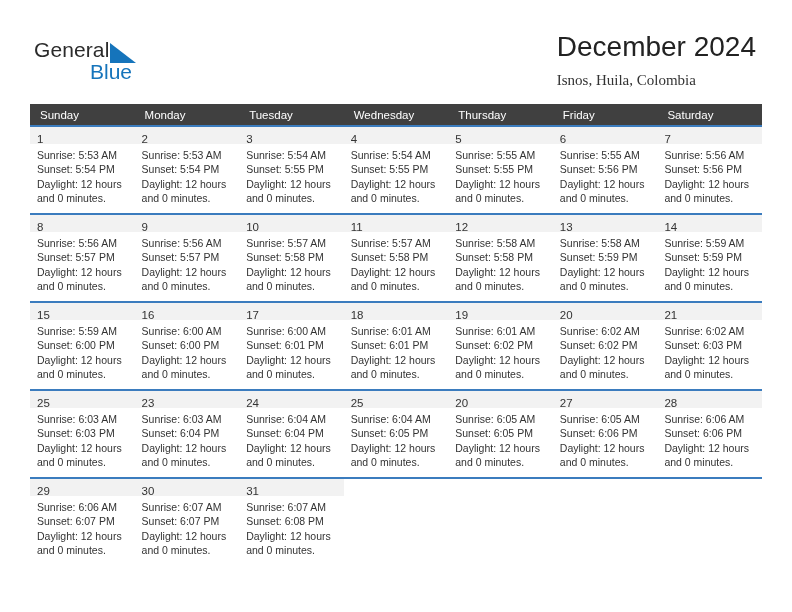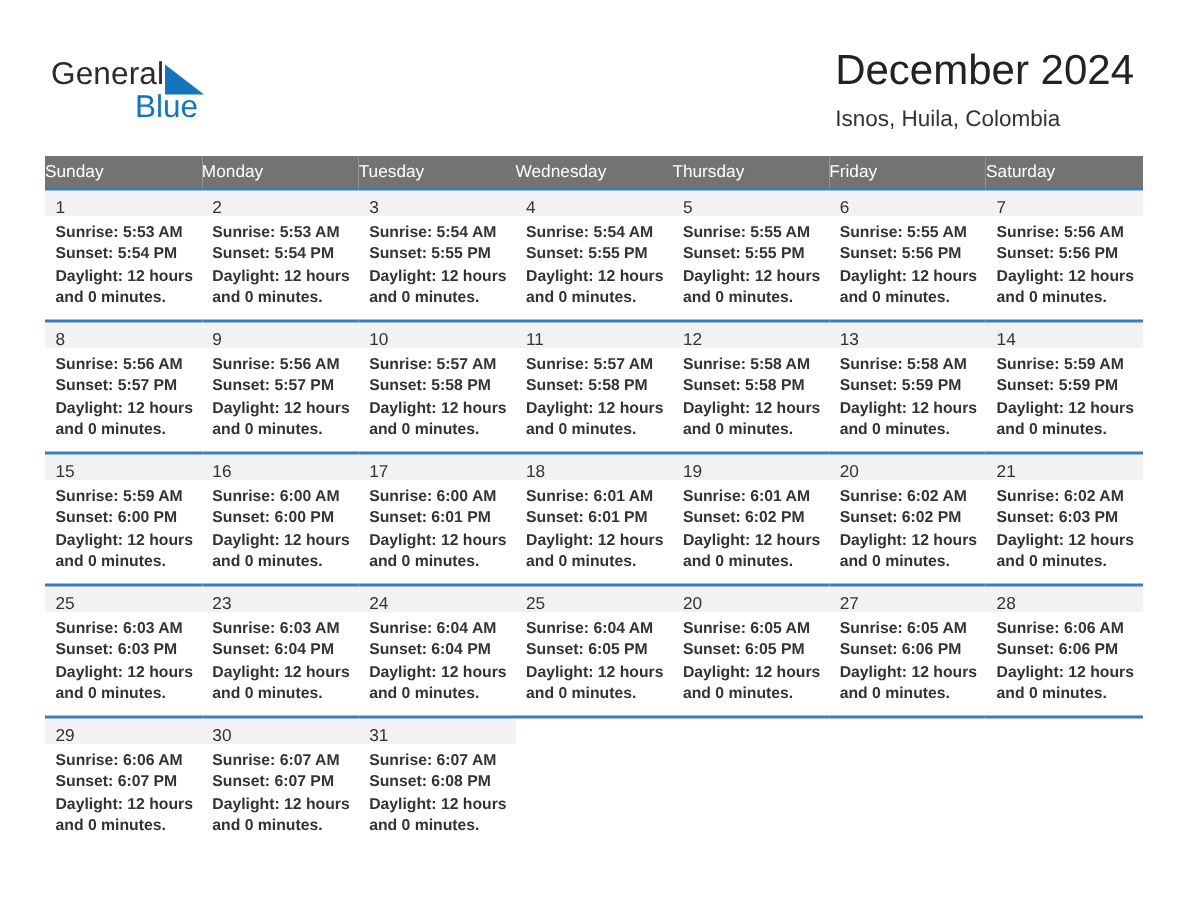--- a/index.html
+++ b/index.html
@@ -74,38 +74,39 @@
     color: #222222;
     line-height: 34px;
     white-space: nowrap;
   }
   .cal-subtitle {
     font-size: 15px;
     color: #333333;
     line-height: 20px;
     margin-top: 6px;
     white-space: nowrap;
+    font-family: Liberation Serif, serif;
   }
 
   
   .calendar {
     position: absolute;
     left: 30px;
     top: 104px;
     width: 732px;
     border-collapse: collapse;
     table-layout: fixed;
   }
   .calendar th {
-    background: #737373;
+    background: #404040;
     color: #ffffff;
     font-size: 11.5px;
     font-weight: normal;
     text-align: left;
-    padding: 4px 0 4px 0;
+    padding: 4px 0 4px 10px;
     height: 13px;
     border: none;
   }
   .week-row > td {
     vertical-align: top;
     padding: 0;
     border-top: 2px solid #3b7cbe;
     height: 88px;
     box-sizing: border-box;
   }
@@ -118,21 +119,20 @@
     padding: 2px 0 0 7px;
     box-sizing: border-box;
   }
   .daynum {
     font-size: 11.5px;
     color: #333333;
     line-height: 15px;
   }
   .cell-body {
     padding: 4px 5px 0 7px;
-    font-weight: bold;
   }
   .cell-line {
     font-size: 10.5px;
     line-height: 14.4px;
     color: #333333;
     white-space: nowrap;
   }
 </style>
 </head>
 <body>

